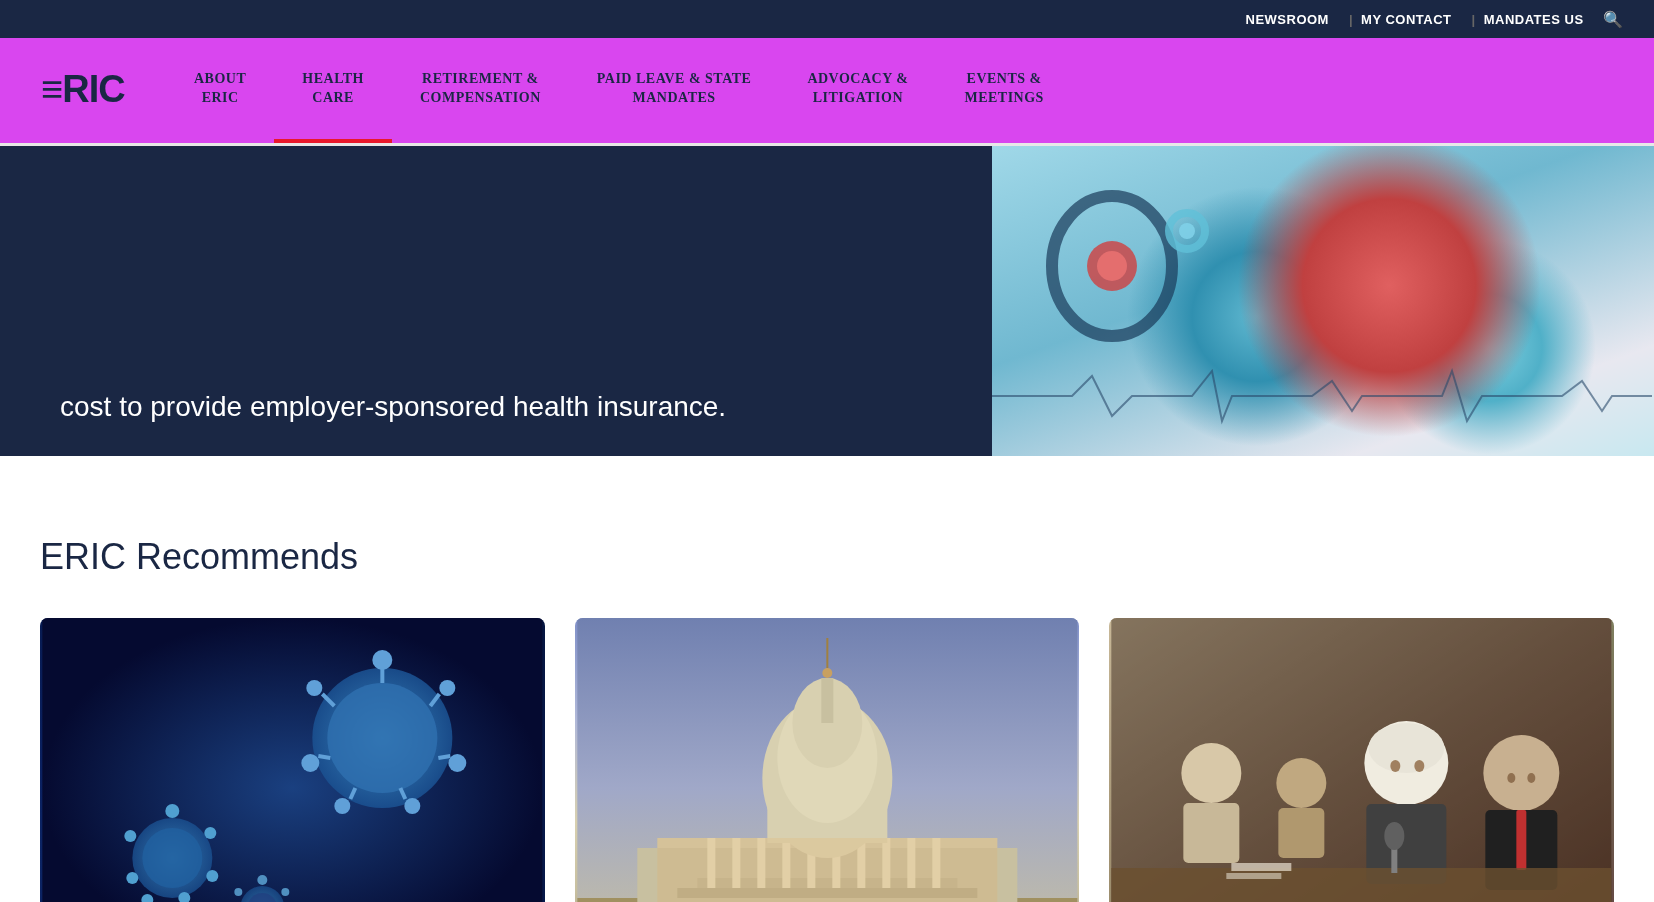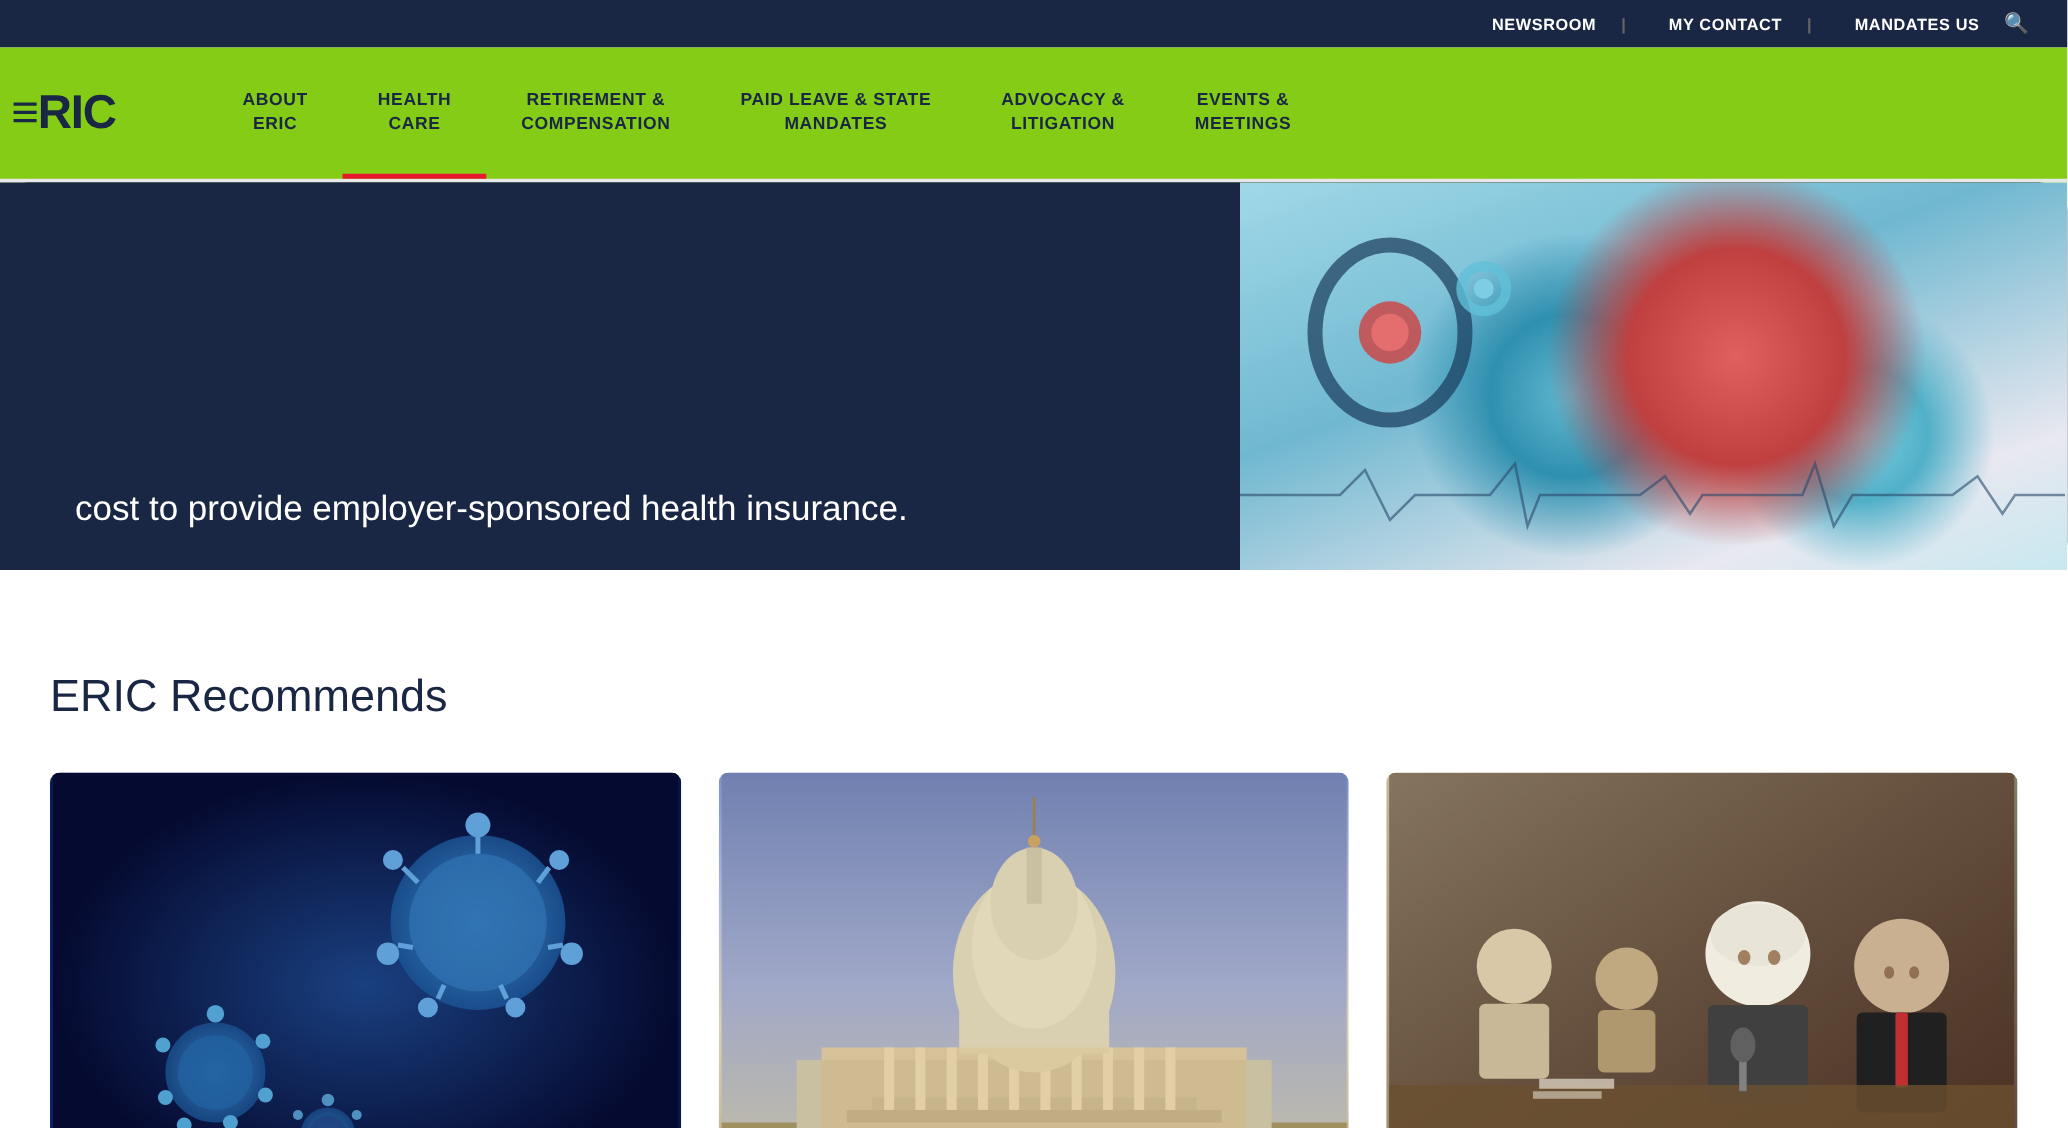--- a/index.html
+++ b/index.html
@@ -14,42 +14,41 @@
       align-items: center;
       padding: 0 30px;
       height: 38px;
       font-size: 13px;
       font-weight: 600;
       letter-spacing: 0.5px;
     }
     .top-bar a {
       color: #fff;
       text-decoration: none;
-      margin-left: 34px;
+      margin-left: 8px;
     }
     .top-bar .separator {
       color: #666;
       margin-left: 20px;
     }
     .top-bar .search-icon {
       color: #e8192c;
       margin-left: 20px;
       font-size: 16px;
       cursor: pointer;
     }
 
     
     .nav-bar {
-      background: #84cc16;
+      background: #d946ef;
       display: flex;
       align-items: stretch;
-      padding: 0 4px;
+      padding: 0 36px;
       border-bottom: 3px solid #e8e8e8;
       height: 108px;
-      gap: 32px;
     }
     .logo {
       display: flex;
       align-items: center;
       margin-right: 30px;
       min-width: 100px;
     }
     .logo-text {
       font-size: 32px;
       font-weight: 700;
@@ -69,20 +68,21 @@
       padding: 0 28px;
       font-size: 14px;
       font-weight: 700;
       color: #1a2744;
       text-transform: uppercase;
       cursor: pointer;
       letter-spacing: 0.5px;
       line-height: 1.3;
       position: relative;
       border-bottom: 4px solid transparent;
+      font-family: Liberation Serif, serif;
     }
     .nav-item.active {
       border-bottom: 4px solid #e8192c;
     }
 
     
     .hero {
       display: flex;
       height: 310px;
       background: #1a2744;

